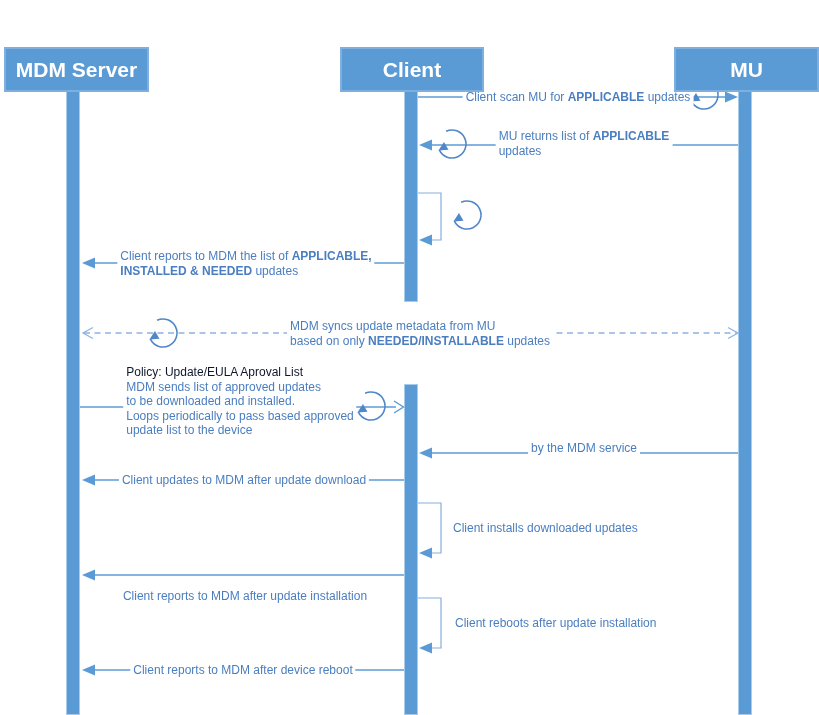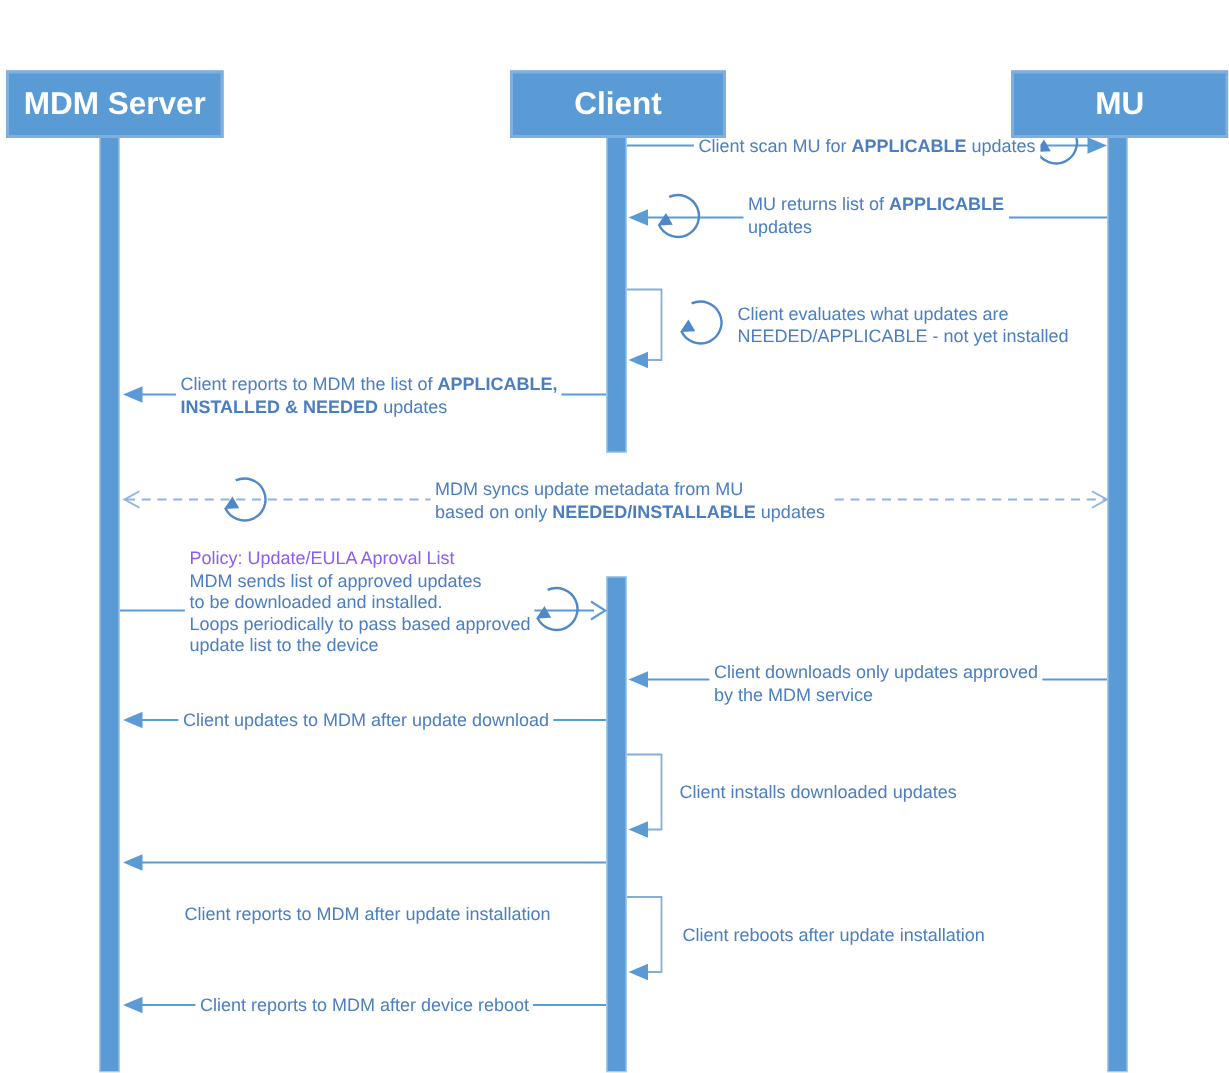--- a/index.html
+++ b/index.html
@@ -35,21 +35,21 @@
   .wires .head{fill:#5b9bd5;stroke:none;}
   .wires .loop{stroke:#4f87c9;stroke-width:1.6;}
   .wires .loophead{fill:#4f87c9;stroke:none;}
   
   .msg{
     position:absolute;font-size:12px;line-height:14.5px;color:#4a7ec0;background:#fff;
     white-space:nowrap;text-align:left;padding:0 3px;z-index:3;
   }
   .center{transform:translateX(-50%);}
   .b{font-weight:700;}
-  .red{color:#8b5cf6;}
+  .red{color:#0f172a;}
 </style>
 </head>
 <body>
 
 <div class="canvas">
 
   <div class="actor actor-mdm">
     <span>MDM Server</span>
   </div>
   <div class="actor actor-client">
@@ -150,57 +150,52 @@
 
   <div class="msg center" style="left:578px;top:90px">
     <div><span>Client scan MU for </span><span class="b">APPLICABLE</span><span> updates</span></div>
   </div>
 
   <div class="msg center" style="left:584px;top:129px">
     <div><span>MU returns list of </span><span class="b">APPLICABLE</span></div>
     <div><span>updates</span></div>
   </div>
 
-  <div class="msg center" style="left:602px;top:202px">
-    <div><span>Client evaluates what updates are</span></div>
-    <div><span>NEEDED/APPLICABLE - not yet installed</span></div>
-  </div>
 
   <div class="msg center" style="left:246px;top:249px">
     <div><span>Client reports to MDM the list of </span><span class="b">APPLICABLE,</span></div>
     <div><span class="b">INSTALLED &amp; NEEDED</span><span> updates</span></div>
   </div>
 
   <div class="msg center" style="left:420px;top:319px">
     <div><span>MDM syncs update metadata from MU</span></div>
     <div><span>based on only </span><span class="b">NEEDED/INSTALLABLE</span><span> updates</span></div>
   </div>
 
   <div class="msg center" style="left:240px;top:365px">
     <div class="red"><span>Policy: Update/EULA Aproval List</span></div>
     <div><span>MDM sends list of approved updates</span></div>
     <div><span>to be downloaded and installed.</span></div>
     <div><span>Loops periodically to pass based approved</span></div>
     <div><span>update list to the device</span></div>
   </div>
 
   <div class="msg center" style="left:584px;top:441px">
-    <div><span>Client downloads only updates approved</span></div>
     <div><span>by the MDM service</span></div>
   </div>
 
   <div class="msg center" style="left:244px;top:473px">
     <div><span>Client updates to MDM after update download</span></div>
   </div>
 
   <div class="msg" style="left:450px;top:521px">
     <div><span>Client installs downloaded updates</span></div>
   </div>
 
-  <div class="msg center" style="left:245px;top:602px">
+  <div class="msg center" style="left:245px;top:589px">
     <div><span>Client reports to MDM after update installation</span></div>
   </div>
 
   <div class="msg" style="left:452px;top:616px">
     <div><span>Client reboots after update installation</span></div>
   </div>
 
   <div class="msg center" style="left:243px;top:663px">
     <div><span>Client reports to MDM after device reboot</span></div>
   </div>

